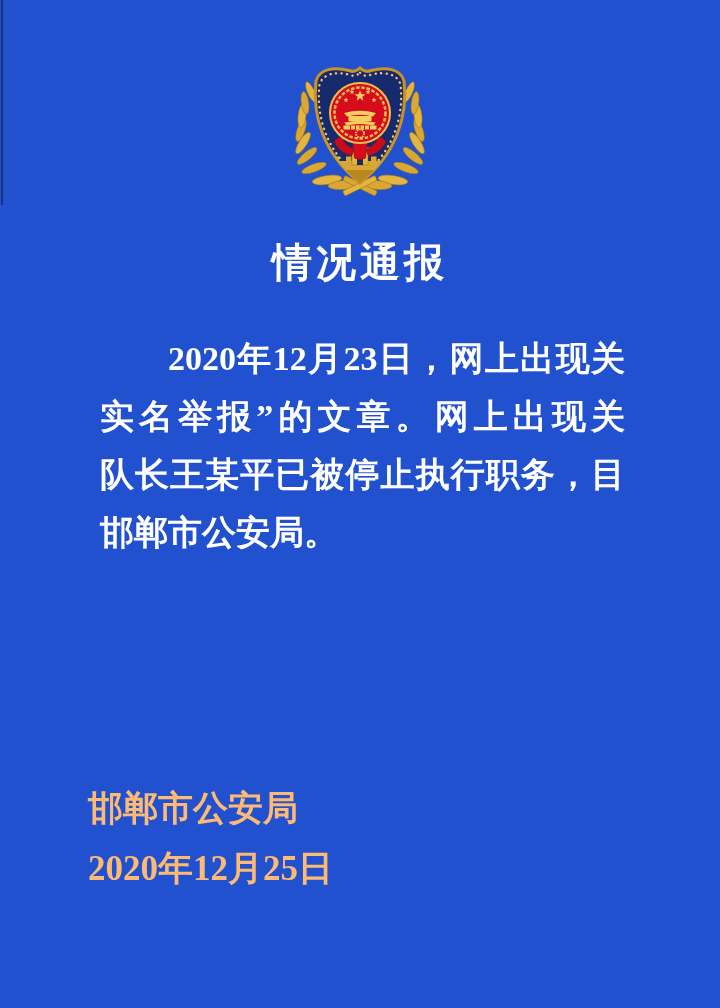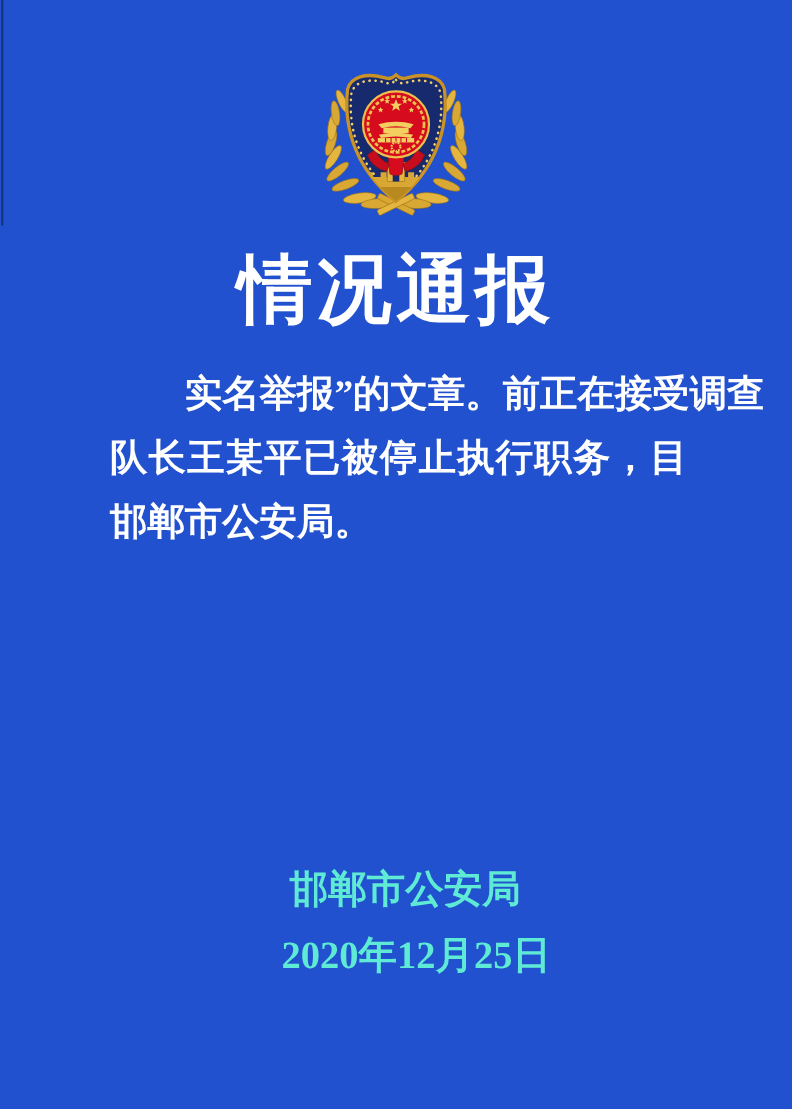--- a/index.html
+++ b/index.html
@@ -15,43 +15,43 @@
     background:#16337E;
   }
   .emblem{
     position:absolute;left:285px;top:57px;width:150px;height:140px;
   }
   .emblem svg{width:100%;height:100%;display:block;}
   .notice-title{
     position:absolute;top:232px;left:0;width:720px;
     text-align:center;
     color:#ffffff;
-    font-size:68px;font-weight:bold;
+    font-size:40px;font-weight:bold;
     letter-spacing:4px;
     line-height:62px;
   }
   .notice-body{
     position:absolute;top:330px;left:100px;width:525px;
     color:#ffffff;
     font-size:34px;font-weight:bold;
   }
   .body-line{
     line-height:58px;
     height:58px;
     text-align:justify;
     text-align-last:justify;
     white-space:nowrap;
   }
   .body-line:first-child{text-indent:2em;}
   .body-line:last-child{text-align-last:left;}
   .signature-block{
-    position:absolute;top:779px;left:116px;width:525px;
-    color:#5eead4;
+    position:absolute;top:779px;left:88px;width:525px;
+    color:#fdba74;
     font-size:35px;font-weight:bold;
-    text-align:center;
+    text-align:left;
   }
   .sig-name{line-height:60px;padding-right:20px;}
   .sig-date{line-height:60px;}
 </style>
 </head>
 <body>
 
 <div class="edge-line"></div>
 
 <div class="emblem">
@@ -116,21 +116,22 @@
       <line x1="159" y1="137" x2="159" y2="145"></line>
       <line x1="169" y1="137" x2="169" y2="145"></line>
     </g>
     <circle cx="150" cy="153" r="8" fill="none" stroke="#F2CF5E" stroke-width="4" stroke-dasharray="3 2"></circle>
   </svg>
 </div>
 
 <div class="notice-title">情况通报</div>
 
 <div class="notice-body">
-    <div class="body-line">实名举报”的文章。前正在接受调查</div>
+    <div class="body-line">2020年12月23日，网上出现关</div>
+    <div class="body-line">实名举报”的文章。网上出现关</div>
     <div class="body-line">队长王某平已被停止执行职务，目</div>
     <div class="body-line">邯郸市公安局。</div>
   </div>
 
 <div class="signature-block">
   <div class="sig-name">邯郸市公安局</div>
   <div class="sig-date">2020年12月25日</div>
 </div>
 
 </body></html>

